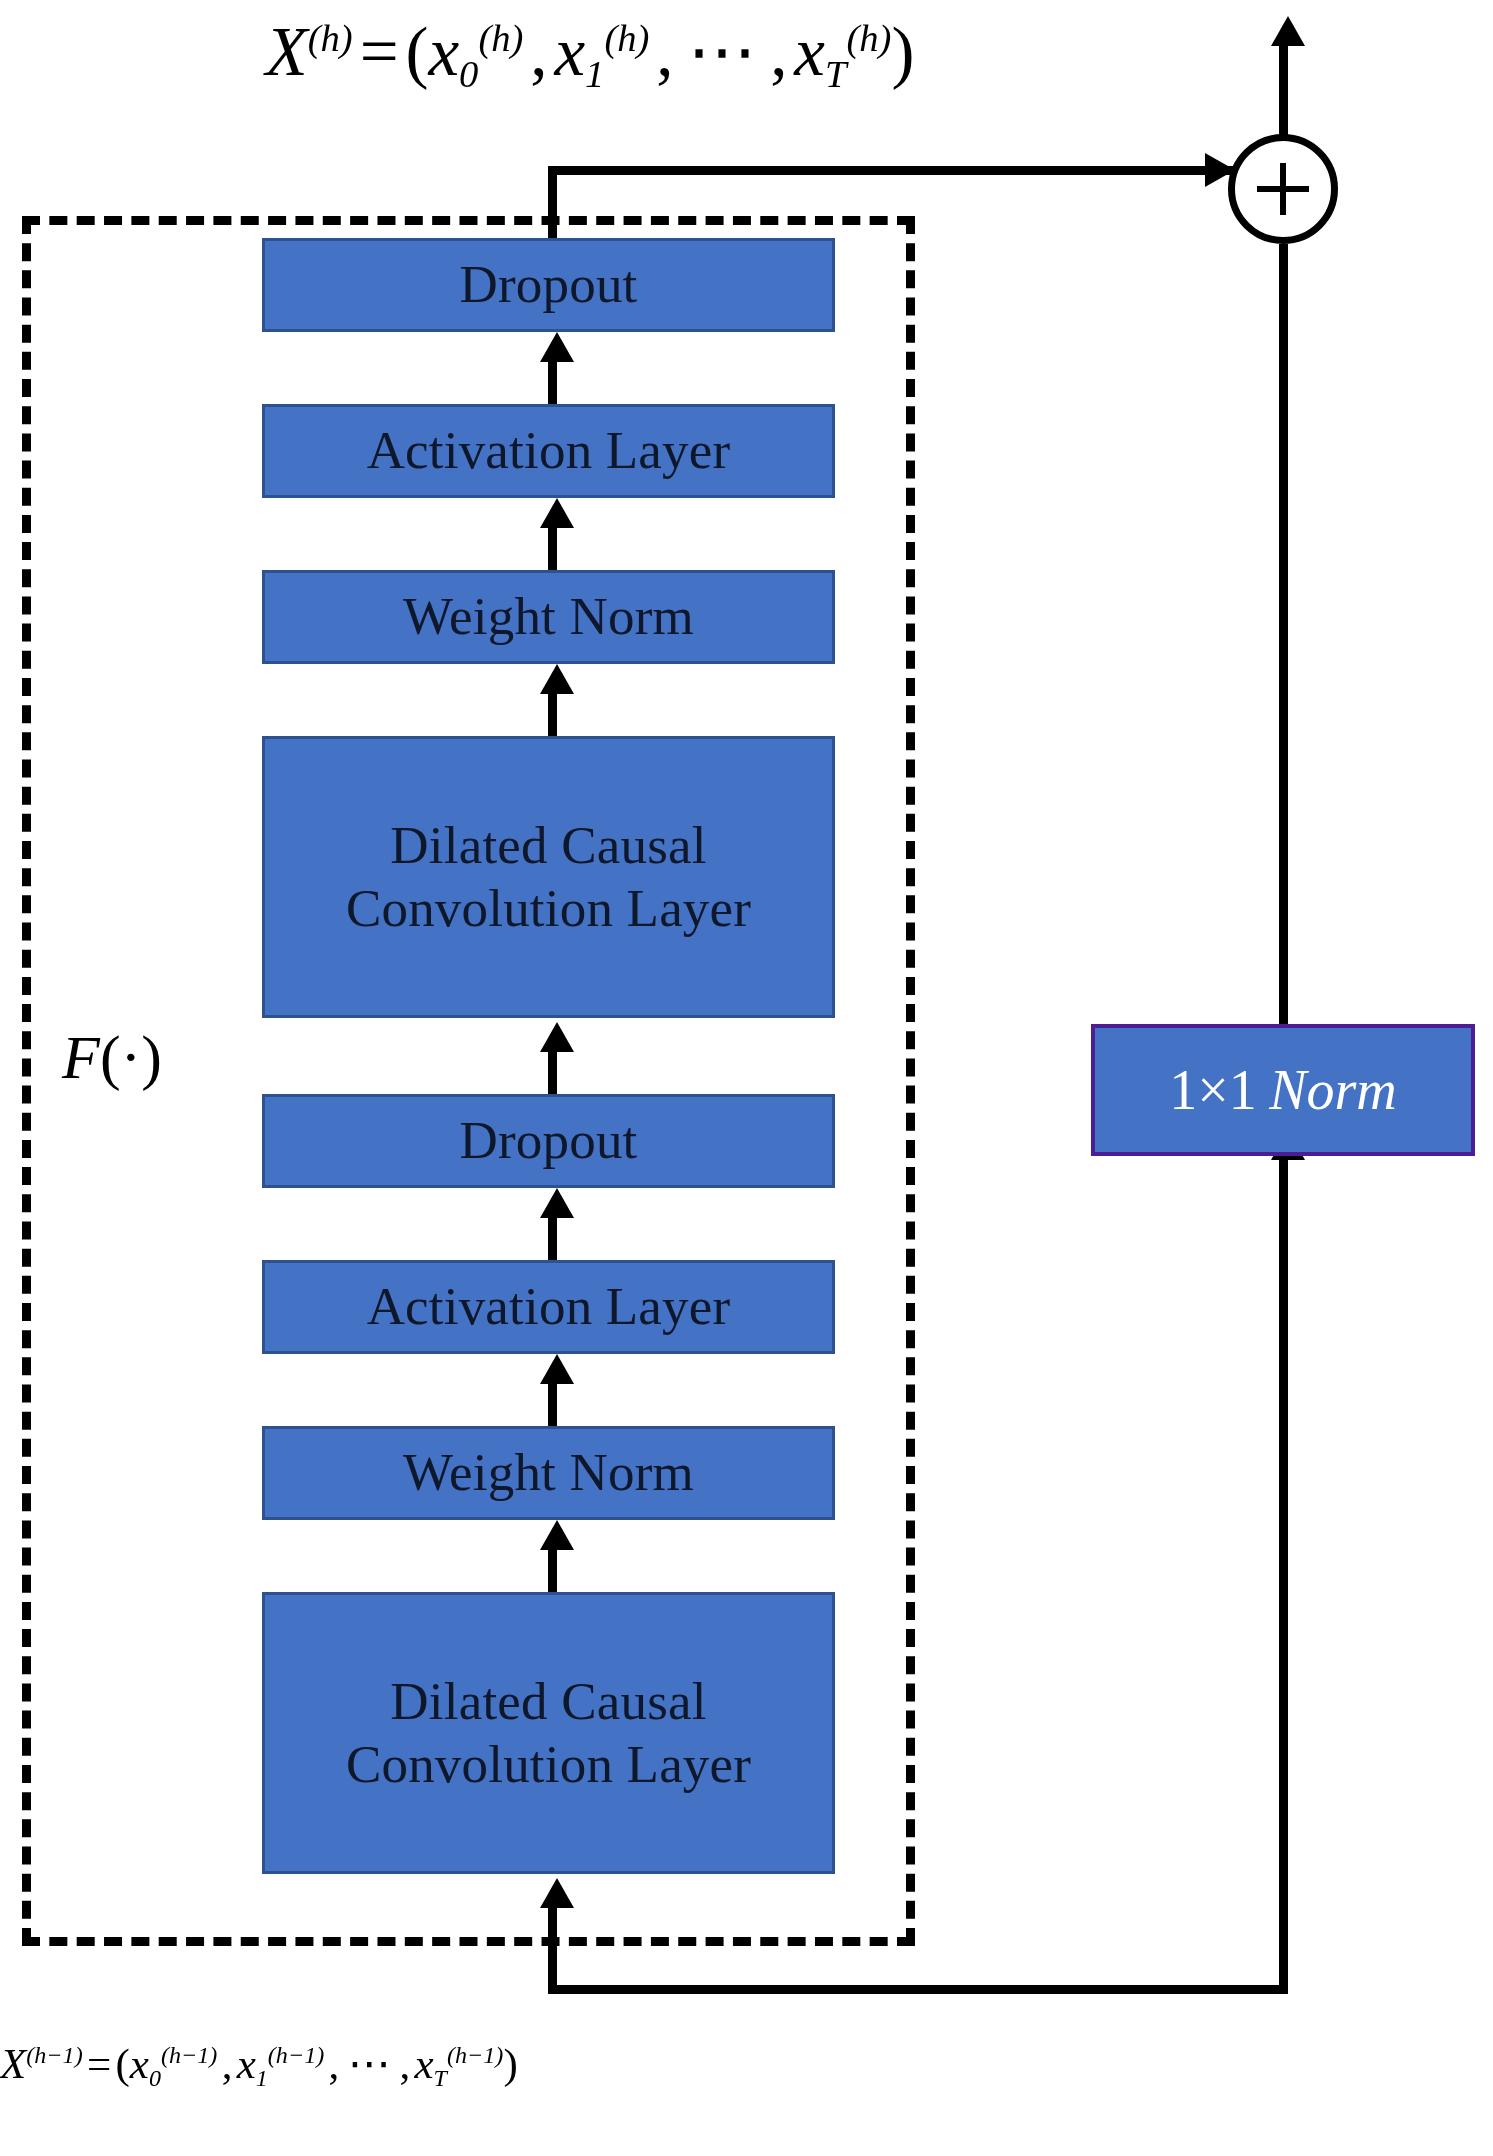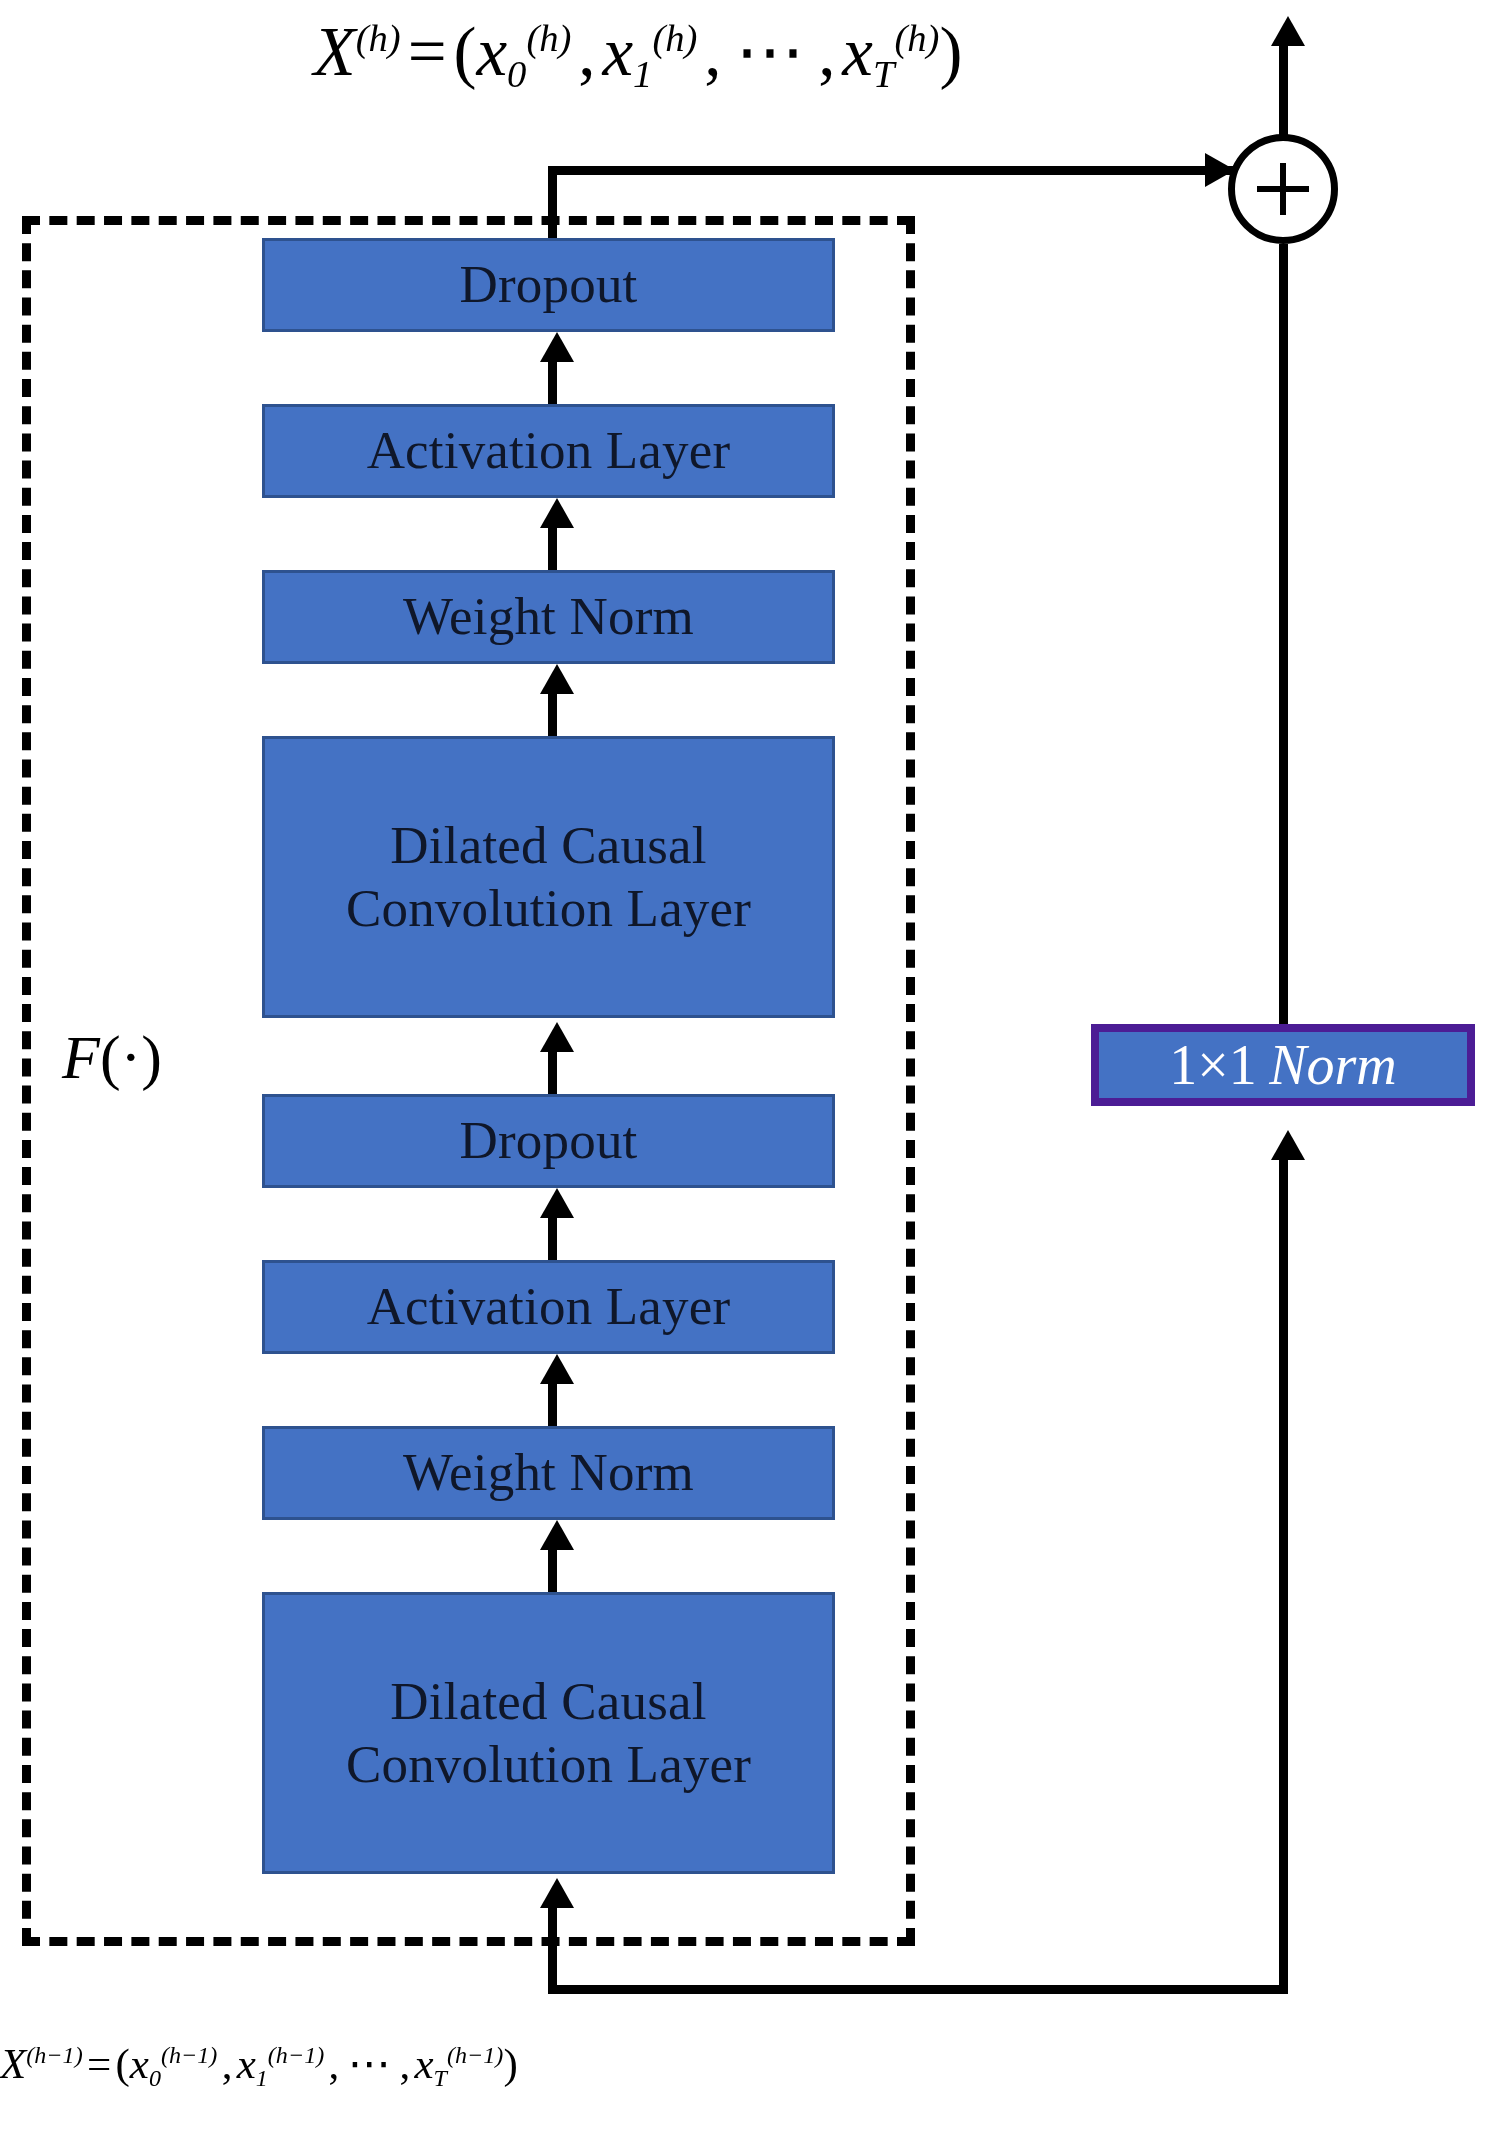--- a/index.html
+++ b/index.html
@@ -38,21 +38,20 @@
   .formula sub { vertical-align: -0.32em; }
   .formula .op { font-style: normal; padding: 0 0.10em; }
   .formula .paren { font-style: normal; }
 
   #formula-top {
     left: 0px;
     top: 18px;
     width: 1180px;
     text-align: center;
     font-size: 69px;
-    margin-left: 48px;
   }
   #formula-bottom {
     left: 0px;
     top: 2042px;
     width: 1100px;
     text-align: left;
     font-size: 43px;
     box-sizing: border-box;
   }
 
@@ -109,23 +108,23 @@
   #box-act-1       { top: 1260px; height: 94px;  }
   #box-wn-1        { top: 1426px; height: 94px;  }
   #box-conv-1      { top: 1592px; height: 282px; }
 
   
   #box-skip-conv {
     position: absolute;
     left: 1091px;
     top: 1024px;
     width: 384px;
-    height: 82px;
+    height: 132px;
     background: #4472C4;
-    border: 8px solid #4c1d95;
+    border: 4px solid #4c1d95;
     box-sizing: border-box;
     color: #ffffff;
     display: flex;
     align-items: center;
     justify-content: center;
     font-family: "Liberation Serif", serif;
     font-size: 56px;
     white-space: nowrap;
     text-align: right;
   }

